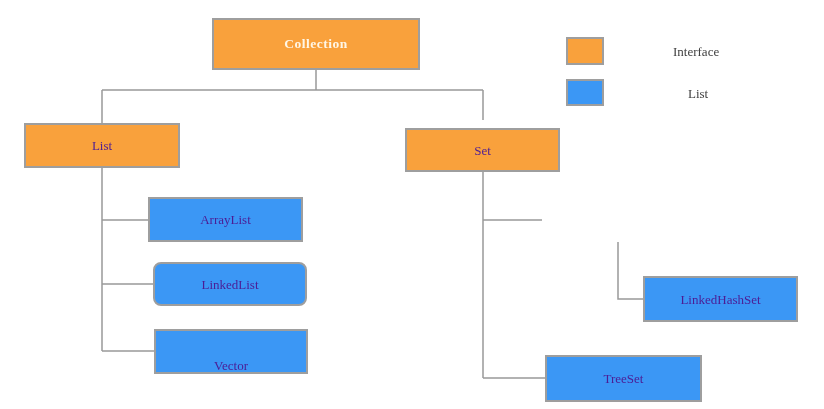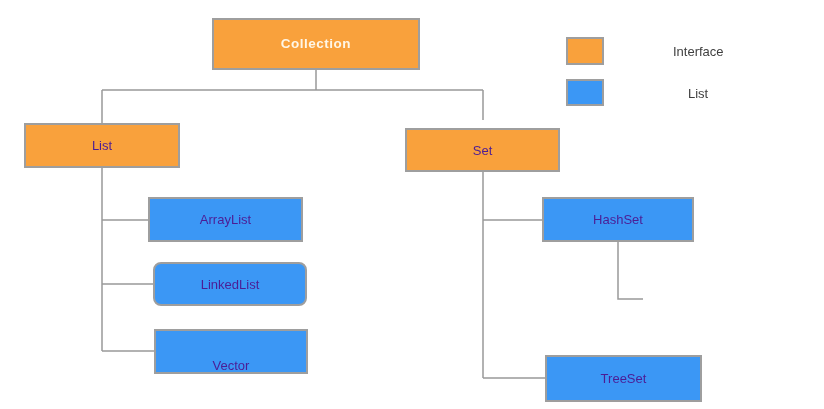--- a/index.html
+++ b/index.html
@@ -7,20 +7,21 @@
     padding: 0;
     background: #ffffff;
     font-family: "Liberation Sans", sans-serif;
   }
   .canvas {
     position: relative;
     width: 820px;
     height: 409px;
     background: #ffffff;
     overflow: hidden;
+    font-family: Liberation Serif, serif;
   }
   svg.connectors {
     position: absolute;
     left: 0;
     top: 0;
     width: 824px;
     height: 409px;
   }
   .node {
     position: absolute;
@@ -117,24 +118,24 @@
   </div>
 
   <div class="node class node-linkedlist">
     <span>LinkedList</span>
   </div>
 
   <div class="node class node-vector">
     <span>Vector</span>
   </div>
 
-  <div class="node class node-hashset">
-    <span>HashSet</span>
+
+  <div class="node class node-linkedhashset">
+    <span>LinkedHashSet</span>
   </div>
-
 
   <div class="node class node-treeset">
     <span>TreeSet</span>
   </div>
 
   <div class="legend-swatch interface"></div>
   <div class="legend-label interface">Interface</div>
 
   <div class="legend-swatch class"></div>
   <div class="legend-label class">List</div>

